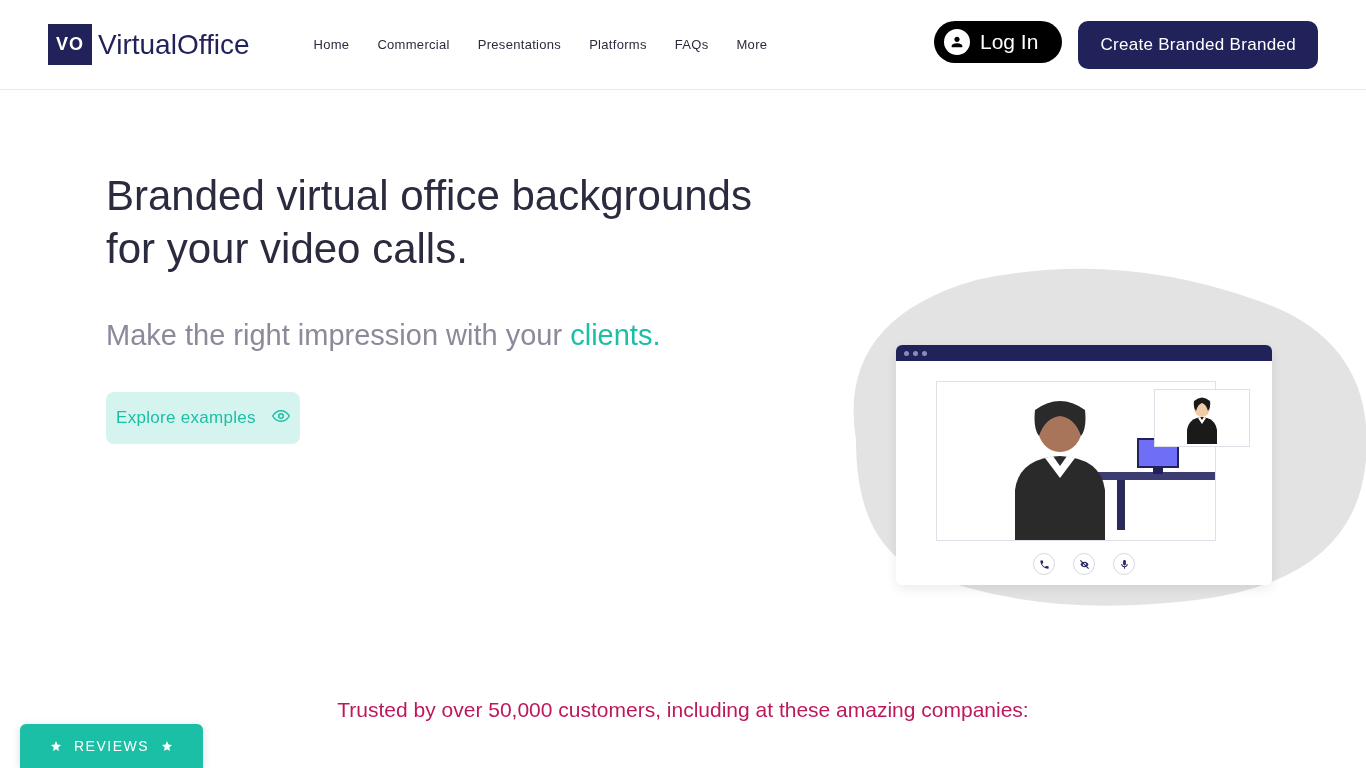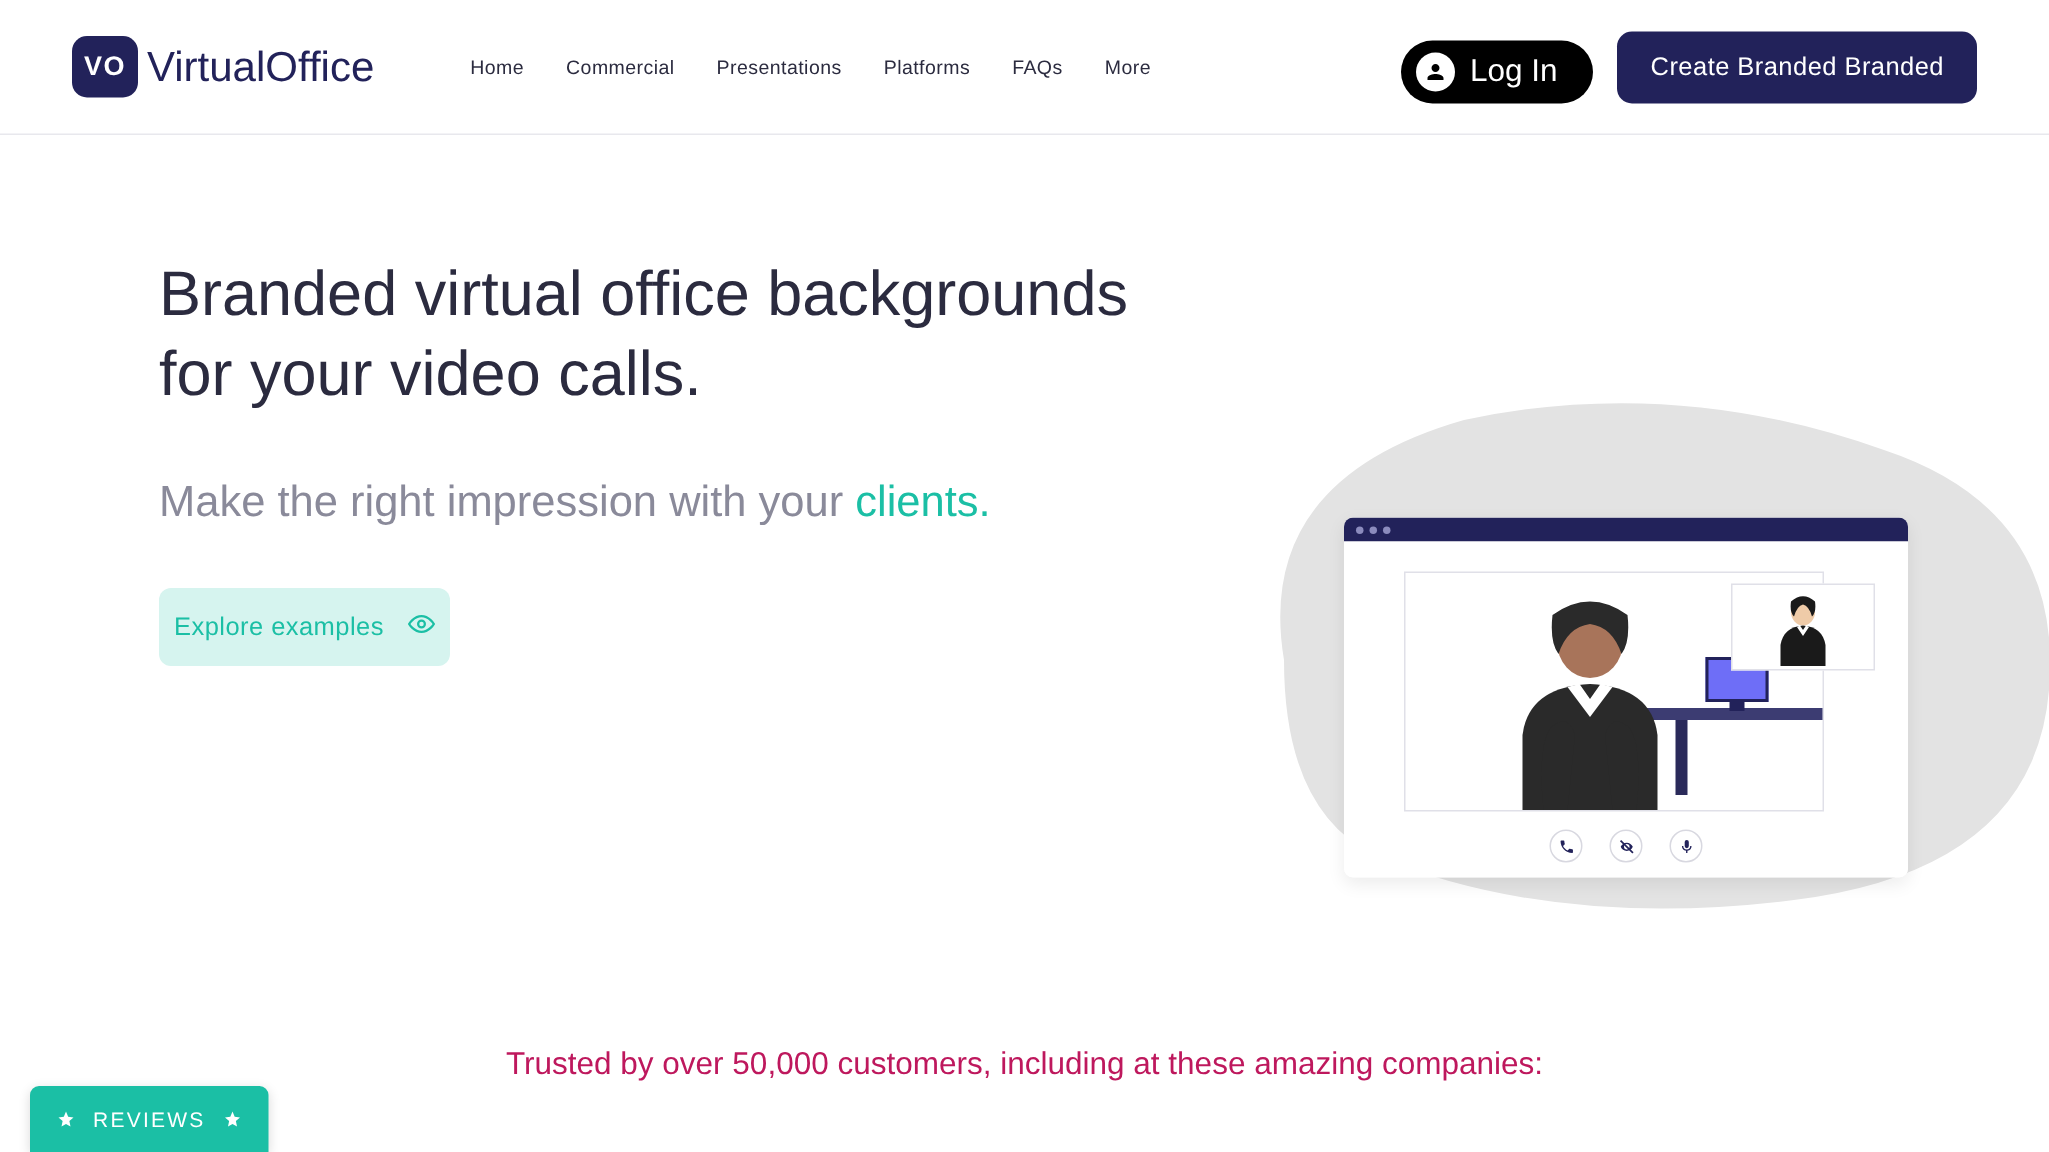--- a/index.html
+++ b/index.html
@@ -1,25 +1,25 @@
 <!DOCTYPE html>
 <html><head>
 <meta charset="utf-8">
 <style>
 * { margin: 0; padding: 0; box-sizing: border-box; }
 body { font-family: -apple-system, BlinkMacSystemFont, 'Segoe UI', Helvetica, Arial, sans-serif; background: #fff; color: #2b2b3f; width: 1366px; height: 768px; overflow: hidden; position: relative; }
 
 
 .header { display: flex; align-items: center; padding: 16px 48px; border-bottom: 1px solid #e8e8ed; height: 90px; }
 .logo { display: flex; align-items: center; gap: 6px; margin-right: 24px; }
-.logo-badge { background: #22225a; color: #fff; font-weight: 700; font-size: 18px; padding: 10px 8px; border-radius: 10px; letter-spacing: 1px; }
+.logo-badge { background: #22225a; color: #fff; font-weight: 700; font-size: 18px; padding: 10px 8px; border-radius: 0; letter-spacing: 1px; }
 .logo-text { font-size: 28px; color: #22225a; font-weight: 500; }
 .nav { display: flex; gap: 28px; align-items: center; margin-left: 40px; }
 .nav a { color: #2b2b3f; text-decoration: none; font-size: 13px; letter-spacing: 0.3px; cursor: pointer; }
-.header-actions { margin-left: auto; display: flex; align-items: flex-end; gap: 16px; }
+.header-actions { margin-left: auto; display: flex; align-items: flex-start; gap: 16px; }
 .login-btn { display: flex; align-items: center; gap: 10px; background: #000; color: #fff; border: none; border-radius: 999px; padding: 8px 24px 8px 10px; font-size: 21px; cursor: pointer; }
 .login-avatar { width: 26px; height: 26px; border-radius: 50%; background: #fff; display: flex; align-items: center; justify-content: center; }
 .login-avatar svg { width: 16px; height: 16px; fill: #000; }
 .cta-btn { background: #22225a; color: #fff; border: none; border-radius: 10px; padding: 14px 22px; font-size: 17px; letter-spacing: 0.3px; cursor: pointer; }
 
 
 .hero { display: flex; padding: 80px 0 0 106px; position: relative; align-items: flex-end; }
 .hero-left { max-width: 650px; }
 .hero-title { font-size: 42px; font-weight: 500; line-height: 1.25; color: #2b2b3f; margin-bottom: 44px; }
 .hero-sub { font-size: 29px; color: #8a8a9a; margin-bottom: 40px; margin-top: 12px; }
@@ -46,21 +46,21 @@
 .person-pip { position: absolute; left: 50%; top: 6px; transform: translateX(-50%); width: 42px; height: 48px; }
 .controls { position: absolute; bottom: 10px; left: 50%; transform: translateX(-50%); display: flex; gap: 18px; }
 .control-circle { width: 22px; height: 22px; border-radius: 50%; background: #fff; border: 1px solid #d8d8e0; display: flex; align-items: center; justify-content: center; }
 .control-circle svg { width: 11px; height: 11px; fill: #22225a; }
 
 
 .trusted { position: absolute; top: 698px; left: 0; right: 0; text-align: center; }
 .trusted-text { font-size: 21px; color: #be185d; }
 
 
-.reviews-badge { position: fixed; left: 20px; bottom: 0; background: #1bbfa5; color: #fff; padding: 14px 18px; border-radius: 6px 6px 0 0; font-size: 14px; letter-spacing: 1.5px; display: flex; align-items: center; gap: 12px; cursor: pointer; box-shadow: 0 2px 8px rgba(0,0,0,0.15); }
+.reviews-badge { position: fixed; left: 20px; bottom: 0; background: #1bbfa5; color: #fff; padding: 14px 30px; border-radius: 6px 6px 0 0; font-size: 14px; letter-spacing: 1.5px; display: flex; align-items: center; gap: 12px; cursor: pointer; box-shadow: 0 2px 8px rgba(0,0,0,0.15); }
 .star { width: 12px; height: 12px; fill: #fff; }
 </style>
 </head>
 <body>
 
 <header class="header">
   <div class="logo">
     <span class="logo-badge">VO</span>
     <span class="logo-text">VirtualOffice</span>
   </div>

